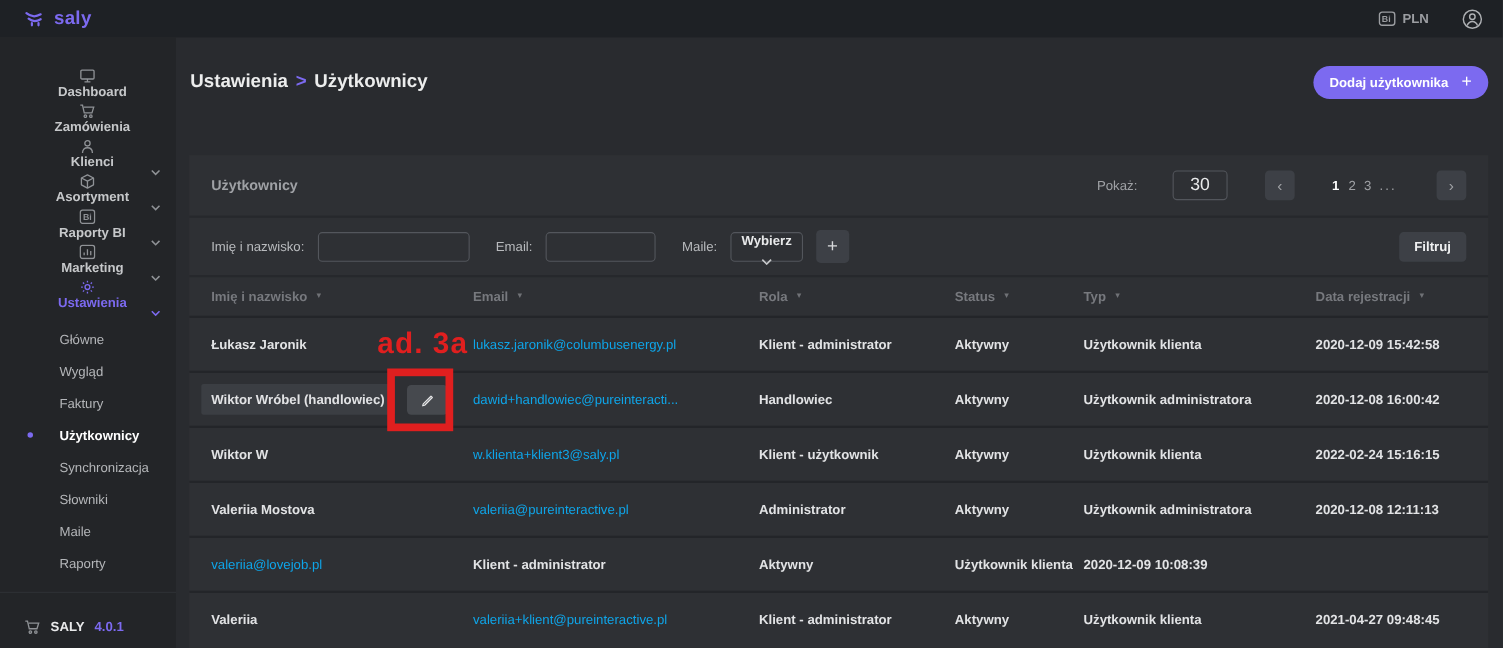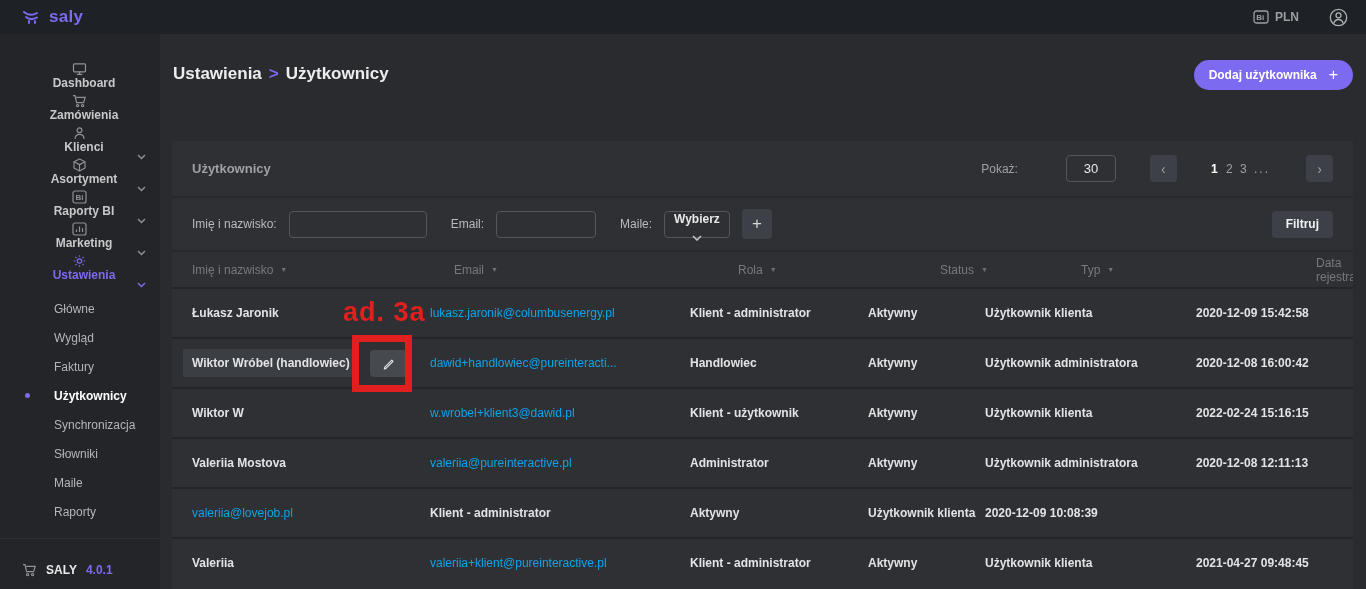--- a/index.html
+++ b/index.html
@@ -82,23 +82,23 @@
     background:#2e3034; overflow:hidden;
   }
   .panel-head{
     height:57px; display:flex; align-items:center; padding:0 20px;
     border-bottom:2px solid #26282c;
   }
   .panel-title{color:#9fa1a5; font-size:13px; font-weight:700;}
   .head-controls{margin-left:auto; display:flex; align-items:center;gap:20px;}
   .show-label{color:#9fa1a5; font-size:12px;}
   .show-input{
-    width:50px; height:27px; margin-left:28px;
+    width:50px; height:27px; margin-left:12px;
     background:transparent; border:1px solid #53565c; border-radius:4px;
-    color:#e8e9ea; font-size:13px; text-align:center; font-family:inherit;
+    color:#e8e9ea; font-size:16px; text-align:center; font-family:inherit;
   }
   .pg-btn{
     width:27px; height:27px; border:none; border-radius:4px;
     background:#3d4046; color:#9fa1a5; font-size:14px; line-height:1;
     display:flex; align-items:center; justify-content:center; cursor:pointer;
     font-family:inherit;
   }
   .pg-prev{margin-left:14px;}
   .pg-pages{margin:0 16px 0 14px; font-size:12px;}
   .pg-current{color:#ffffff; font-weight:700;}
@@ -137,21 +137,21 @@
     color:#f0f1f2; font-size:12px; font-weight:700; cursor:pointer;
     font-family:inherit;
   }
 
   
   .tgrid{
     display:grid;
     grid-template-columns:238px 260px 178px 117px 211px 1fr;
     align-items:center; padding:0 20px;
   }
-  .thead{height:35px; color:#77797e; font-size:12px; font-weight:400;gap:24px;}
+  .thead{height:35px; color:#77797e; font-size:12px; font-weight:700;}
   .th{display:flex; align-items:center; gap:7px; cursor:pointer;}
   .sort{font-size:7px; color:#6f7control;} 
   .sort{color:#6f7176;}
   .trow{
     height:50px; border-top:2px solid #232529;
     font-size:12px; color:#e2e3e5; font-weight:700;
   }
   .cell-email{font-weight:400; color:#0ea5e9;}
   .name-cell{display:flex; align-items:center;}
   .edit-btn{display:none;}
@@ -451,21 +451,21 @@
         <span>Aktywny</span>
         <span>Użytkownik administratora</span>
         <span>2020-12-08 16:00:42</span>
       </div>
 
       <div class="tgrid trow">
         <span class="name-cell">
           <span class="name-chip">Wiktor W</span>
 
         </span>
-        <span class="cell-email">w.wrobel+klient3@dawid.pl</span>
+        <span class="cell-email">w.klienta+klient3@saly.pl</span>
         <span>Klient - użytkownik</span>
         <span>Aktywny</span>
         <span>Użytkownik klienta</span>
         <span>2022-02-24 15:16:15</span>
       </div>
 
       <div class="tgrid trow">
         <span class="name-cell">
           <span class="name-chip">Valeriia Mostova</span>
 

